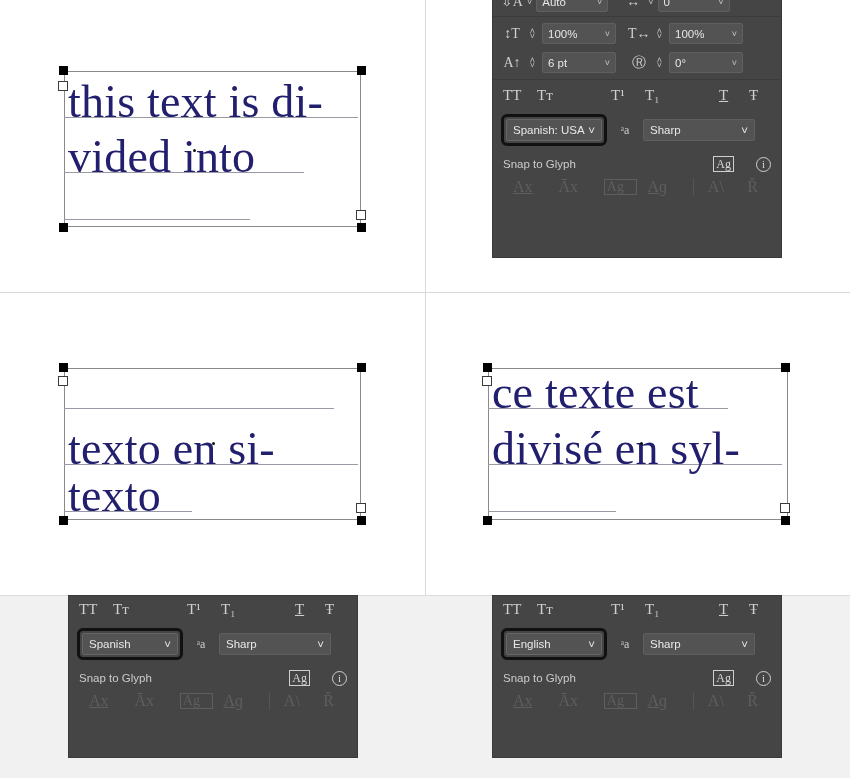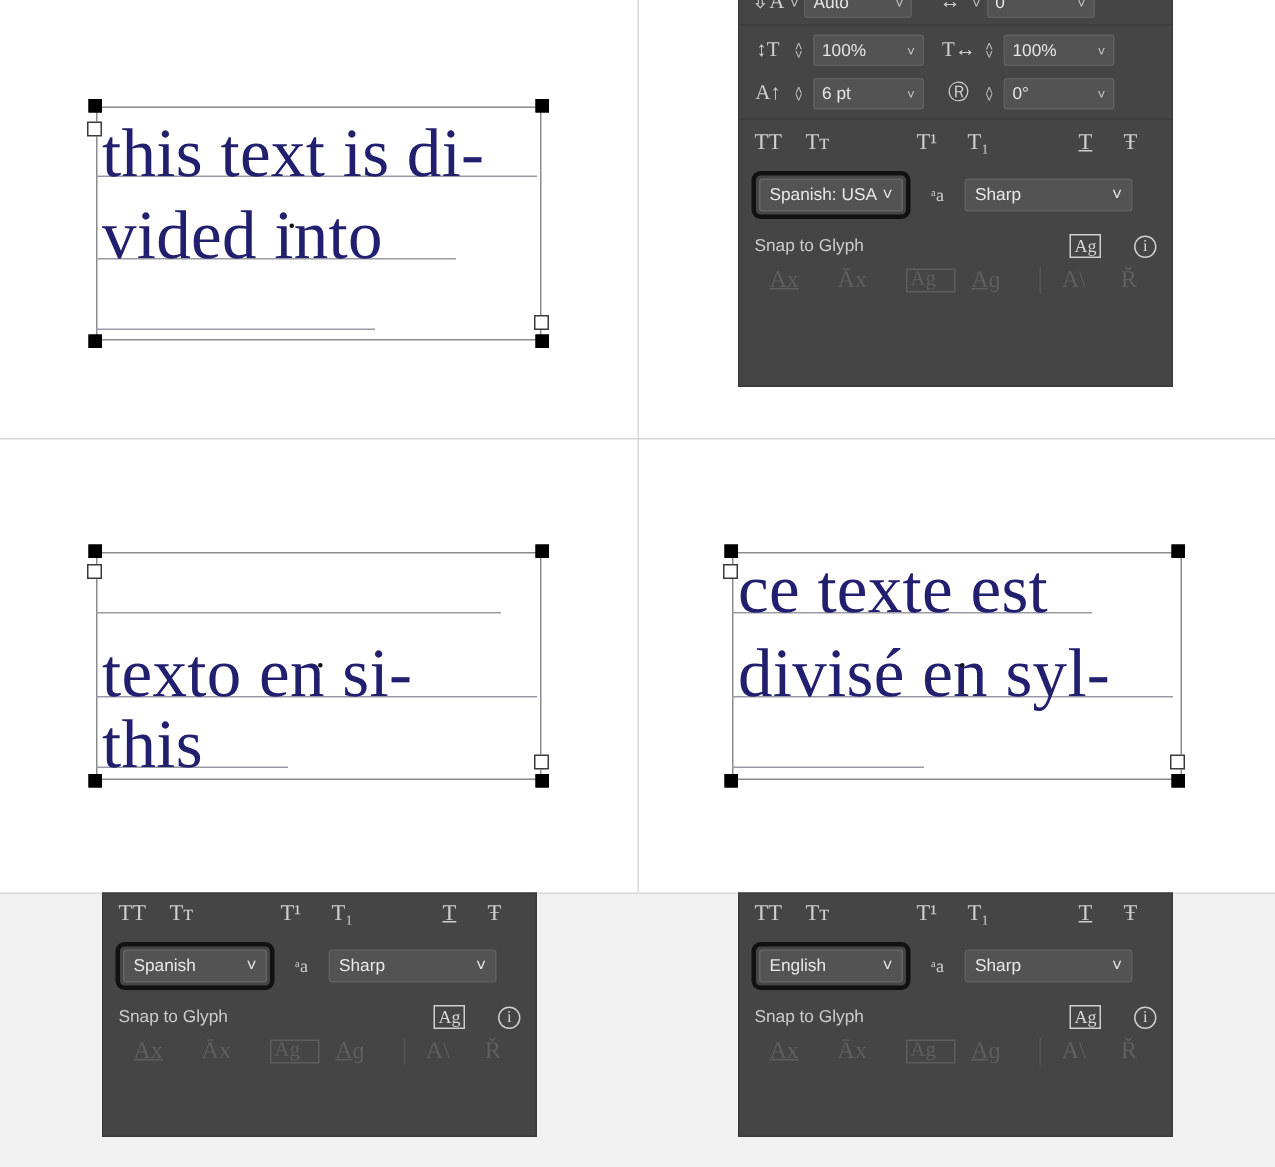--- a/index.html
+++ b/index.html
@@ -272,21 +272,21 @@
     </div>
   </div>
 
   <div class="artboard" style="left:0;top:292px;width:425px;height:303px;">
     <div class="tbox" style="left:64px;top:76px;width:297px;height:152px;">
       <div class="frame"></div>
       <div class="baseline" style="top:40px;width:270px;"></div>
       <div class="baseline" style="top:96px;width:294px;"></div>
       <div class="baseline" style="top:143px;width:128px;"></div>
       <div class="txt" style="top:53px;">texto en si-</div>
-      <div class="txt" style="top:100px;">this</div>
+      <div class="txt" style="top:100px;">texto</div>
       <div class="dotmark" style="left:148px;top:74px;"></div>
       <div class="hnd" style="left:-5px;top:-5px;"></div>
       <div class="hnd" style="left:293px;top:-5px;"></div>
       <div class="hnd" style="left:-5px;top:148px;"></div>
       <div class="hnd" style="left:293px;top:148px;"></div>
       <div class="hnd open" style="left:-6px;top:8px;"></div>
       <div class="hnd open" style="left:292px;top:135px;"></div>
     </div>
   </div>
 

